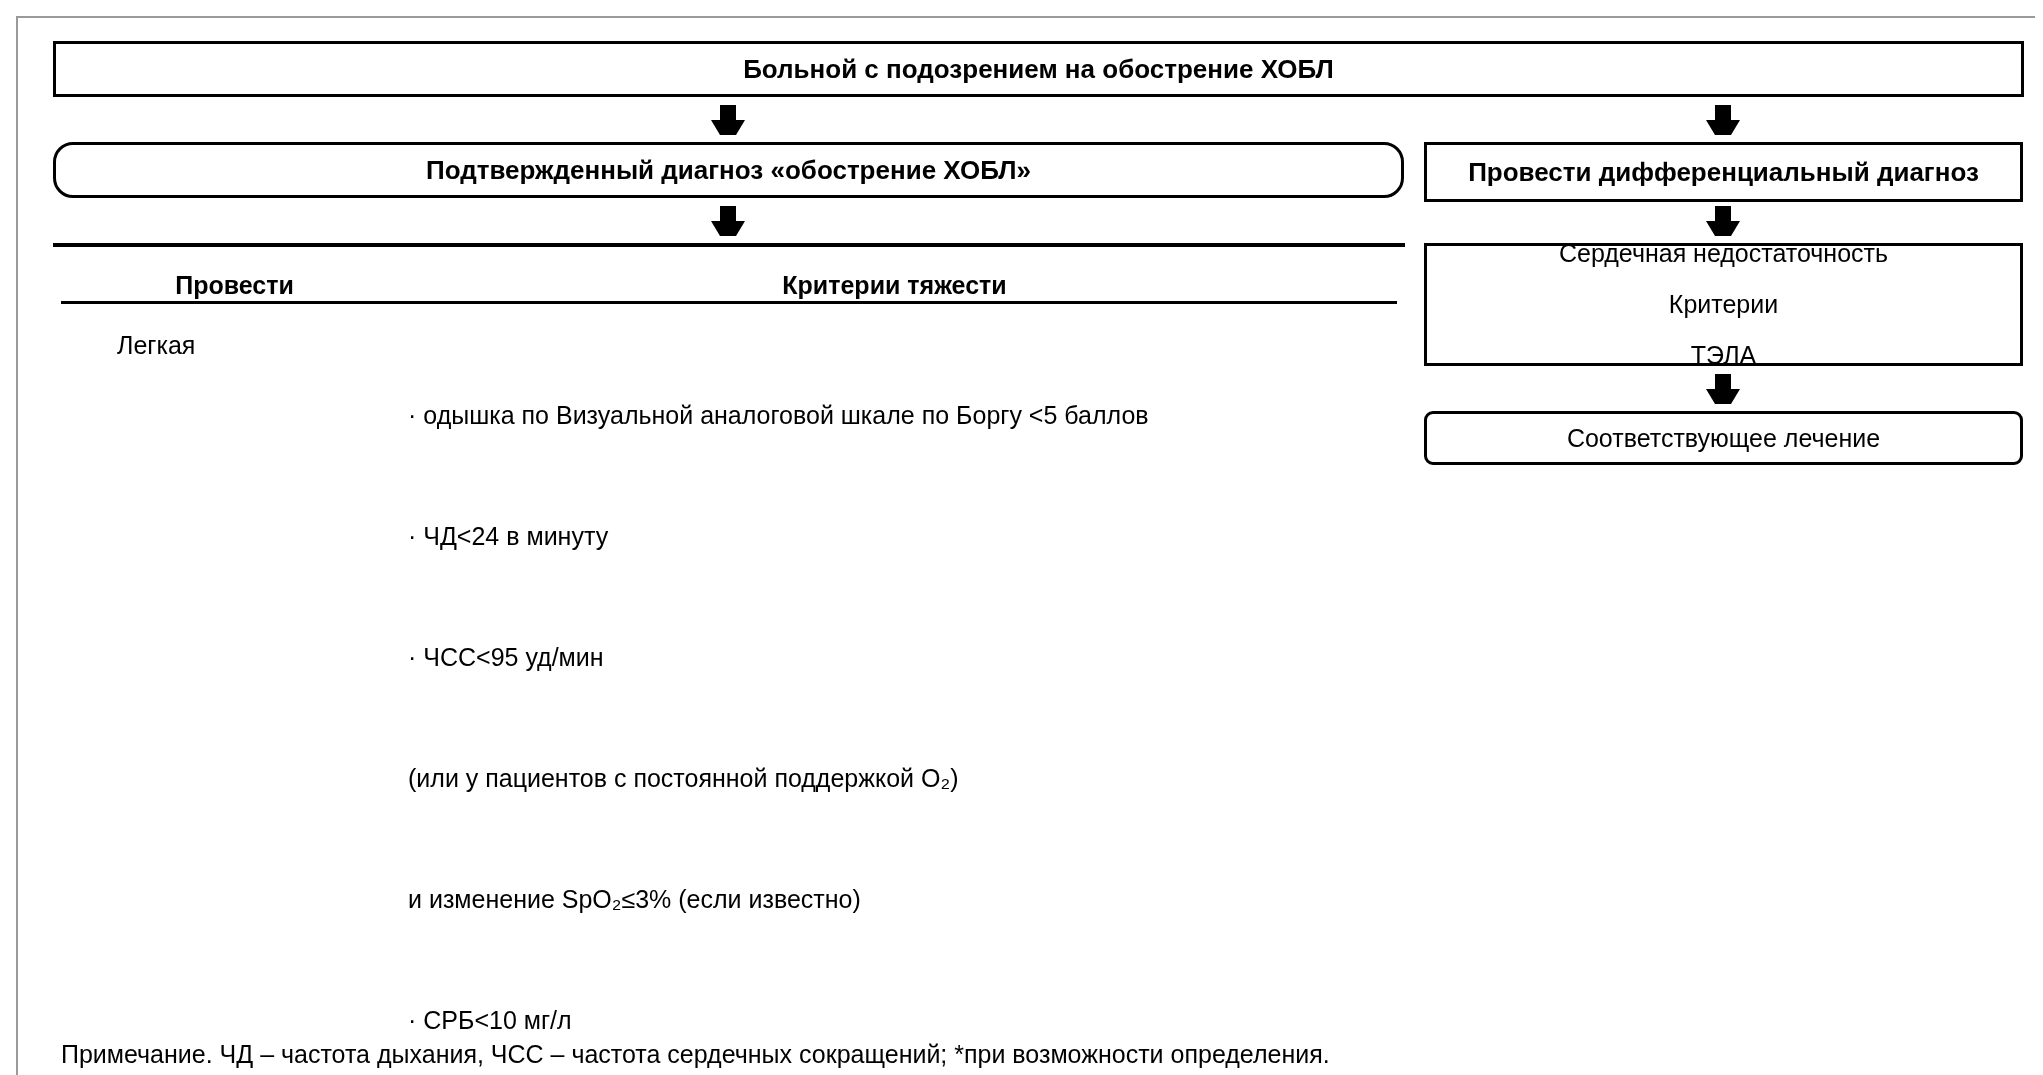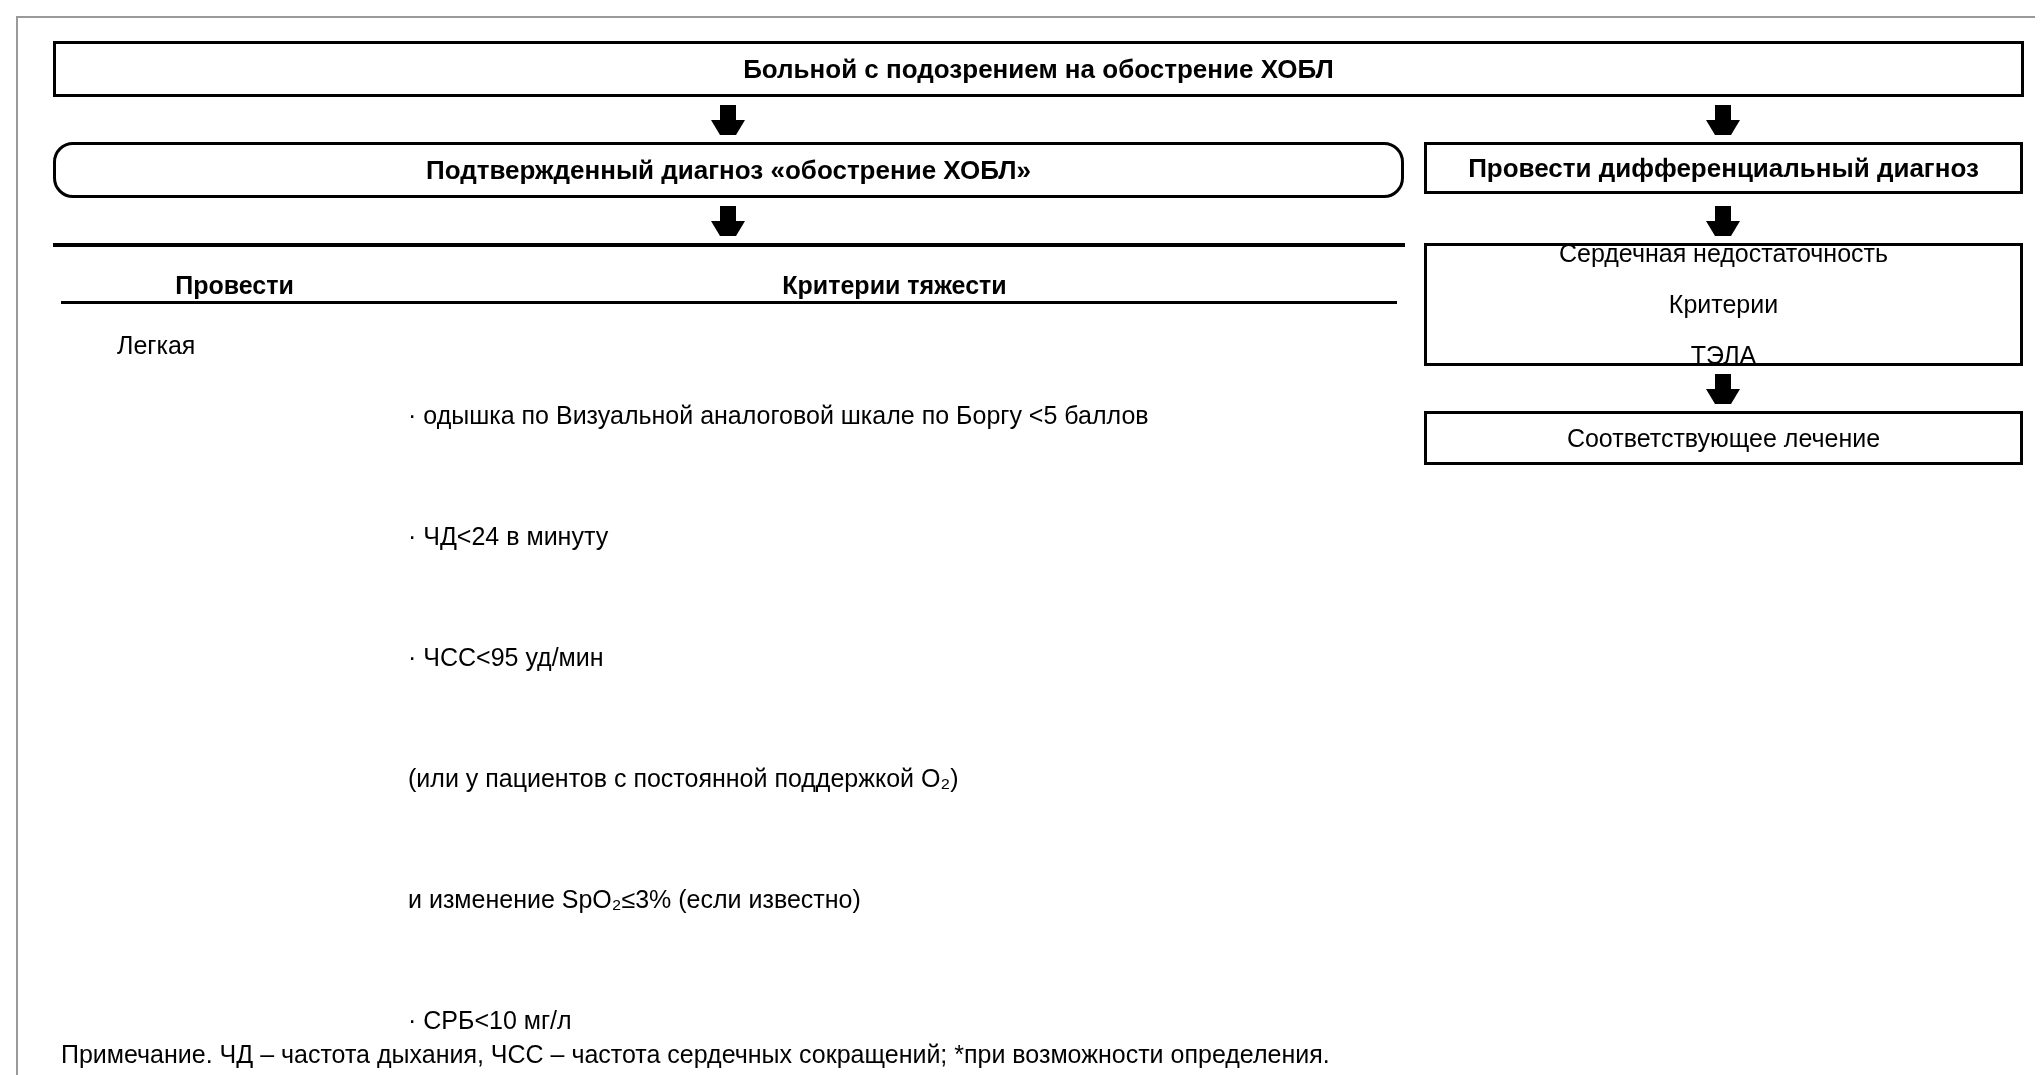--- a/index.html
+++ b/index.html
@@ -21,23 +21,23 @@
     border: 3px solid #000000;
     background: #ffffff;
     display: flex;
     align-items: center;
     justify-content: center;
     text-align: center;
   }
 
   #title-box       { left: 35px;   top: 23px;  width: 1971px; height: 56px;  font-size: 26px; font-weight: bold; }
   #confirmed-box   { left: 35px;   top: 124px; width: 1351px; height: 56px;  font-size: 26px; font-weight: bold; border-radius: 20px; }
-  #differential-box{ left: 1406px; top: 124px; width: 599px;  height: 52px;  font-size: 26px; font-weight: bold; }
+  #differential-box{ left: 1406px; top: 124px; width: 599px;  height: 60px;  font-size: 26px; font-weight: bold; }
   #diagnoses-box   { left: 1406px; top: 225px; width: 599px;  height: 123px; font-size: 25px; flex-direction: column; line-height: 35px; }
-  #treatment-box   { left: 1406px; top: 393px; width: 599px;  height: 54px;  font-size: 25px; }
+  #treatment-box   { left: 1406px; top: 393px; width: 599px;  height: 54px;  font-size: 25px; border-radius: 9px; }
 
   
   .arrow {
     position: absolute;
     width: 20px;
     display: flex;
     flex-direction: column;
     align-items: center;
   }
   .arrow .shaft { width: 3px; flex: 1 1 auto; background: #000000; }

